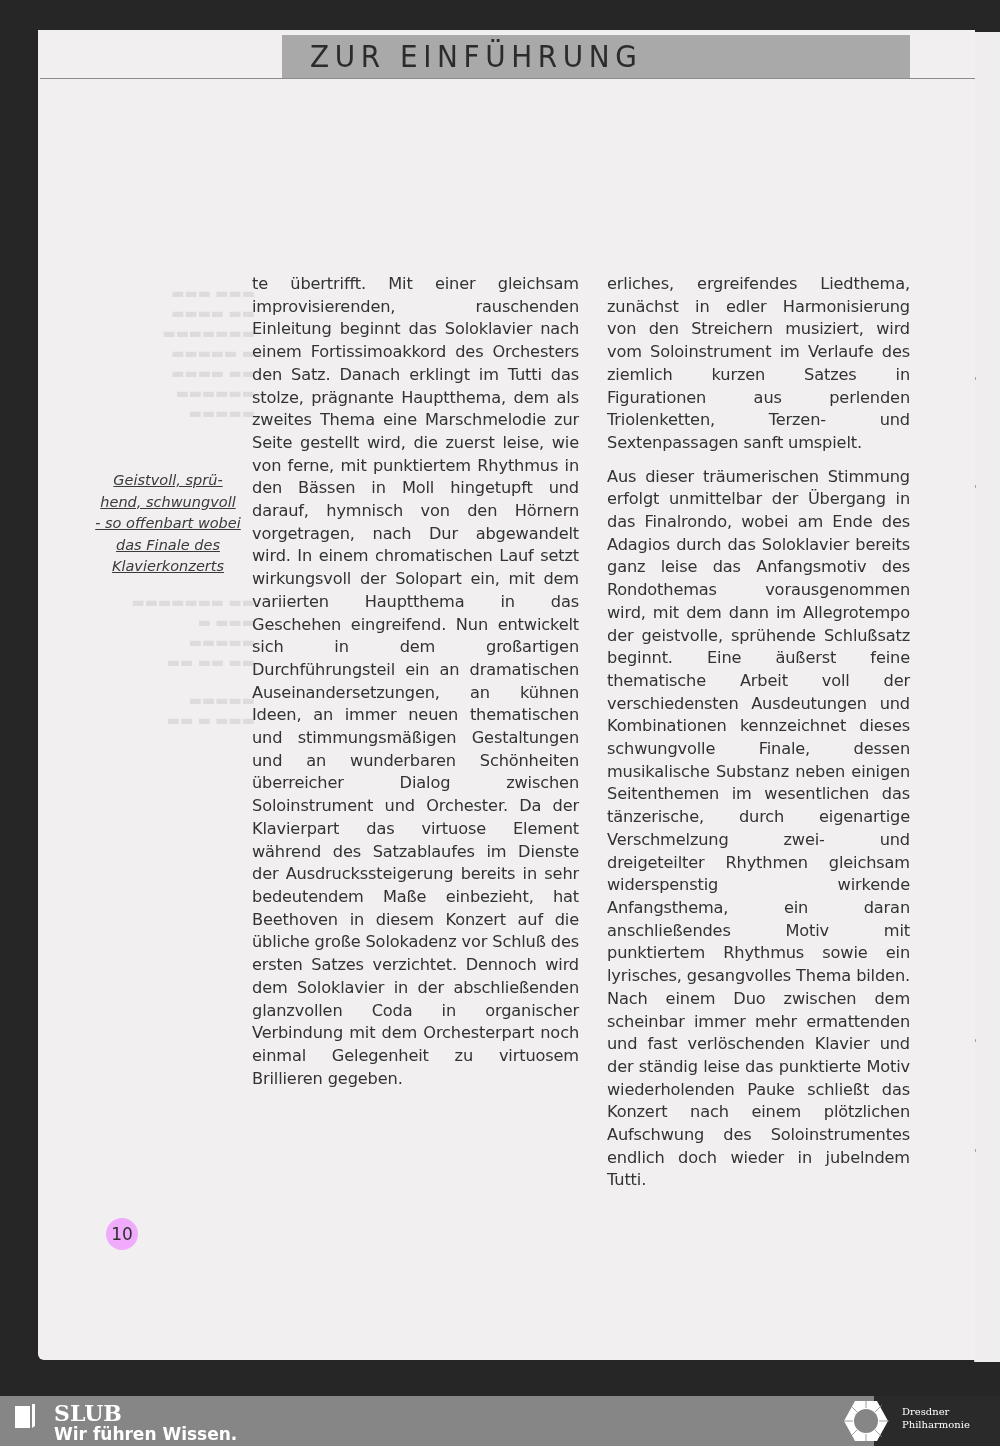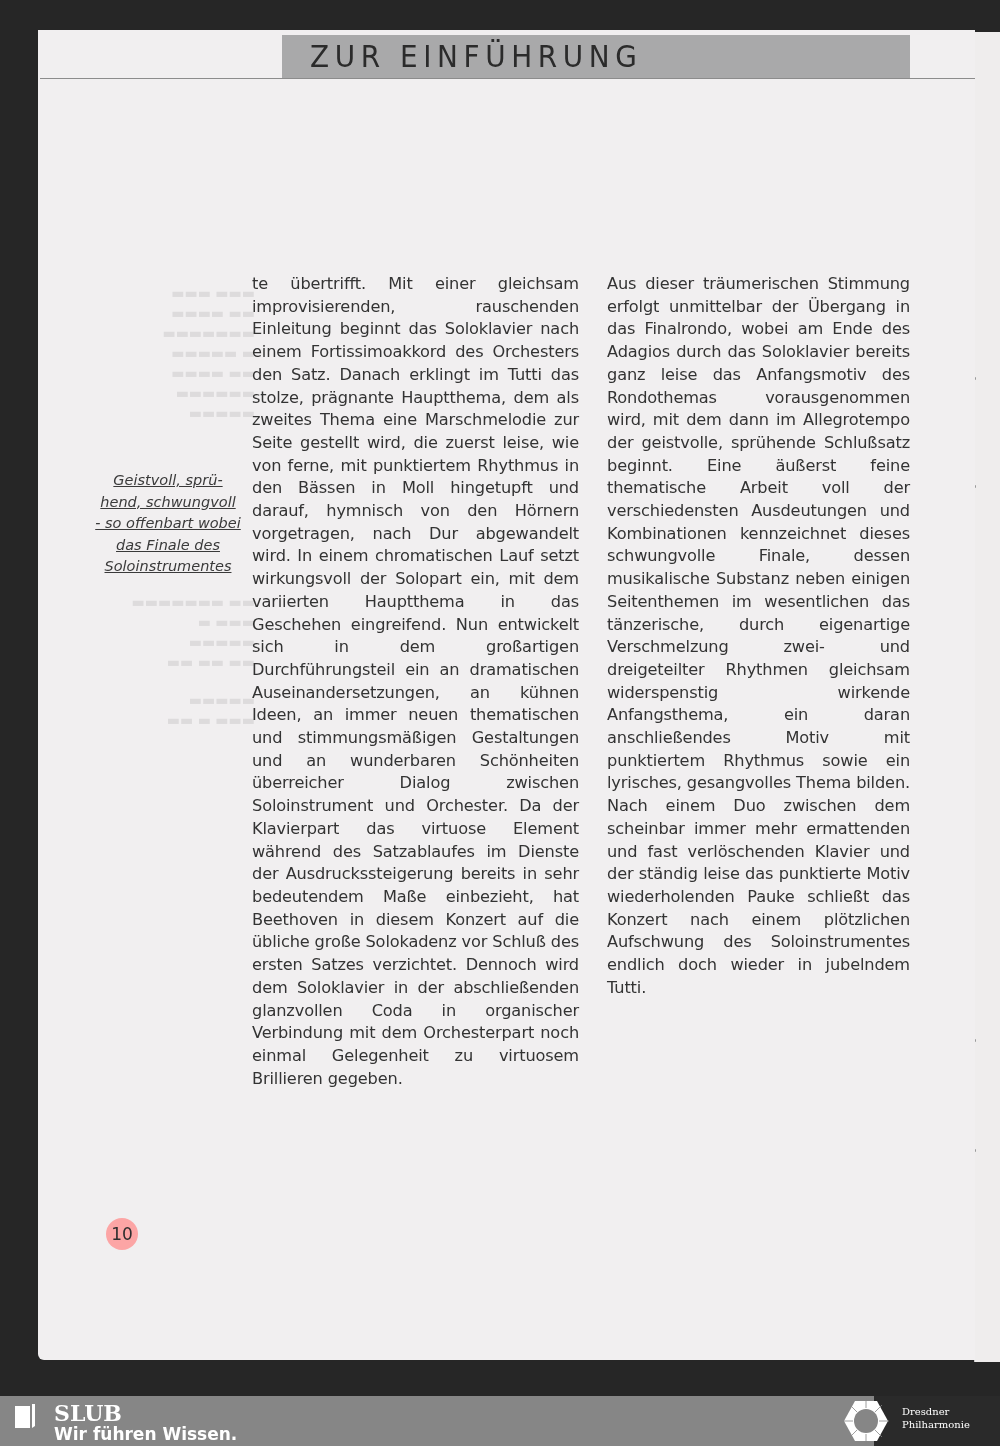--- a/index.html
+++ b/index.html
@@ -40,21 +40,21 @@
   }
   .column {
     position: absolute; font-size: 16.2px; line-height: 22.7px; color: #333;
     text-align: justify; letter-spacing: -0.15px;
   }
   .column p { margin: 0 0 11px 0; }
   .col-mid { left: 252px; top: 273px; width: 327px; }
   .col-right { left: 607px; top: 273px; width: 303px; }
   .page-number {
     position: absolute; left: 106px; top: 1218px; width: 32px; height: 32px; border-radius: 50%;
-    background: #fca5a5; color: #2f2f2f; font-size: 17px; line-height: 32px; text-align: center;
+    background: #f0abfc; color: #2f2f2f; font-size: 17px; line-height: 32px; text-align: center;
   }
   .footer {
     position: absolute; left: 0; top: 1396px; width: 874px; height: 50px; background: #868686;
   }
   .slub-icon { position: absolute; left: 12px; top: 8px; width: 26px; height: 26px; }
   .slub-name {
     position: absolute; left: 54px; top: 4px; font-family: "DejaVu Serif", serif; font-weight: bold;
     font-size: 22px; color: #fff; line-height: 26px;
   }
   .slub-tagline {
@@ -86,28 +86,29 @@
 
 <div class="ghost" style="left:90px; top:283px; width:165px;">▬▬▬ ▬▬▬<br>▬▬▬▬ ▬▬<br>▬▬▬▬▬▬▬<br>▬▬▬▬▬ ▬<br>▬▬▬▬ ▬▬<br>▬▬▬▬▬▬<br>▬▬▬▬▬</div>
 <div class="ghost" style="left:90px; top:592px; width:165px;">▬▬▬▬▬▬▬ ▬▬<br>▬ ▬▬▬<br>▬▬▬▬▬<br>▬▬ ▬▬ ▬▬</div>
 <div class="ghost" style="left:90px; top:690px; width:165px;">▬▬▬▬▬<br>▬▬ ▬ ▬▬▬</div>
 
 <div class="sidenote">
   <div>Geistvoll, sprü-</div>
   <div>hend, schwungvoll</div>
   <div>- so offenbart wobei</div>
   <div>das Finale des</div>
-  <div>Soloinstrumentes</div>
+  <div>Klavierkonzerts</div>
 </div>
 
 <div class="column col-mid">
   <p>te übertrifft. Mit einer gleichsam improvisierenden, rauschenden Einleitung beginnt das Soloklavier nach einem Fortissimoakkord des Orchesters den Satz. Danach erklingt im Tutti das stolze, prägnante Hauptthema, dem als zweites Thema eine Marschmelodie zur Seite gestellt wird, die zuerst leise, wie von ferne, mit punktiertem Rhythmus in den Bässen in Moll hingetupft und darauf, hymnisch von den Hörnern vorgetragen, nach Dur abgewandelt wird. In einem chromatischen Lauf setzt wirkungsvoll der Solopart ein, mit dem variierten Hauptthema in das Geschehen eingreifend. Nun entwickelt sich in dem großartigen Durchführungsteil ein an dramatischen Auseinandersetzungen, an kühnen Ideen, an immer neuen thematischen und stimmungsmäßigen Gestaltungen und an wunderbaren Schönheiten überreicher Dialog zwischen Soloinstrument und Orchester. Da der Klavierpart das virtuose Element während des Satzablaufes im Dienste der Ausdruckssteigerung bereits in sehr bedeutendem Maße einbezieht, hat Beethoven in diesem Konzert auf die übliche große Solokadenz vor Schluß des ersten Satzes verzichtet. Dennoch wird dem Soloklavier in der abschließenden glanzvollen Coda in organischer Verbindung mit dem Orchesterpart noch einmal Gelegenheit zu virtuosem Brillieren gegeben.</p>
 </div>
 
 <div class="column col-right">
+  <p>erliches, ergreifendes Liedthema, zunächst in edler Harmonisierung von den Streichern musiziert, wird vom Soloinstrument im Verlaufe des ziemlich kurzen Satzes in Figurationen aus perlenden Triolenketten, Terzen- und Sextenpassagen sanft umspielt.</p>
   <p>Aus dieser träumerischen Stimmung erfolgt unmittelbar der Übergang in das Finalrondo, wobei am Ende des Adagios durch das Soloklavier bereits ganz leise das Anfangsmotiv des Rondothemas vorausgenommen wird, mit dem dann im Allegrotempo der geistvolle, sprühende Schlußsatz beginnt. Eine äußerst feine thematische Arbeit voll der verschiedensten Ausdeutungen und Kombinationen kennzeichnet dieses schwungvolle Finale, dessen musikalische Substanz neben einigen Seitenthemen im wesentlichen das tänzerische, durch eigenartige Verschmelzung zwei- und dreigeteilter Rhythmen gleichsam widerspenstig wirkende Anfangsthema, ein daran anschließendes Motiv mit punktiertem Rhythmus sowie ein lyrisches, gesangvolles Thema bilden. Nach einem Duo zwischen dem scheinbar immer mehr ermattenden und fast verlöschenden Klavier und der ständig leise das punktierte Motiv wiederholenden Pauke schließt das Konzert nach einem plötzlichen Aufschwung des Soloinstrumentes endlich doch wieder in jubelndem Tutti.</p>
 </div>
 
 <div class="page-number">10</div>
 
 <div class="footer">
   <svg class="slub-icon" viewBox="0 0 26 26">
     <polygon points="3,2 18,2 18,24 3,24" fill="#ffffff"></polygon>
     <polygon points="20,0 23,0 23,22 20,24" fill="#ffffff"></polygon>
   </svg>

